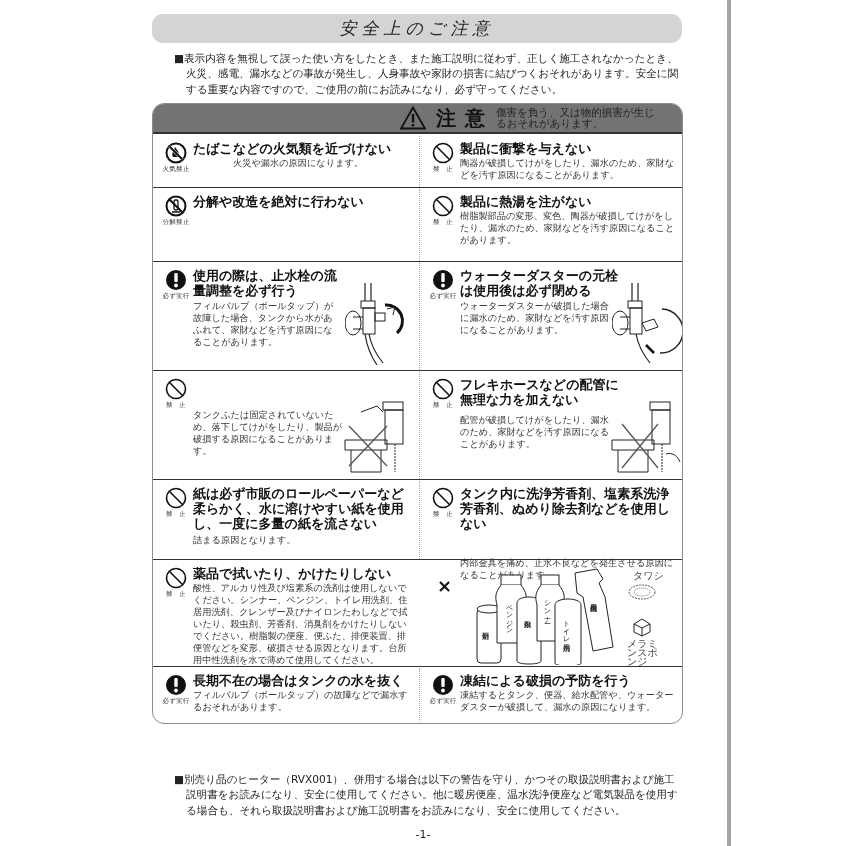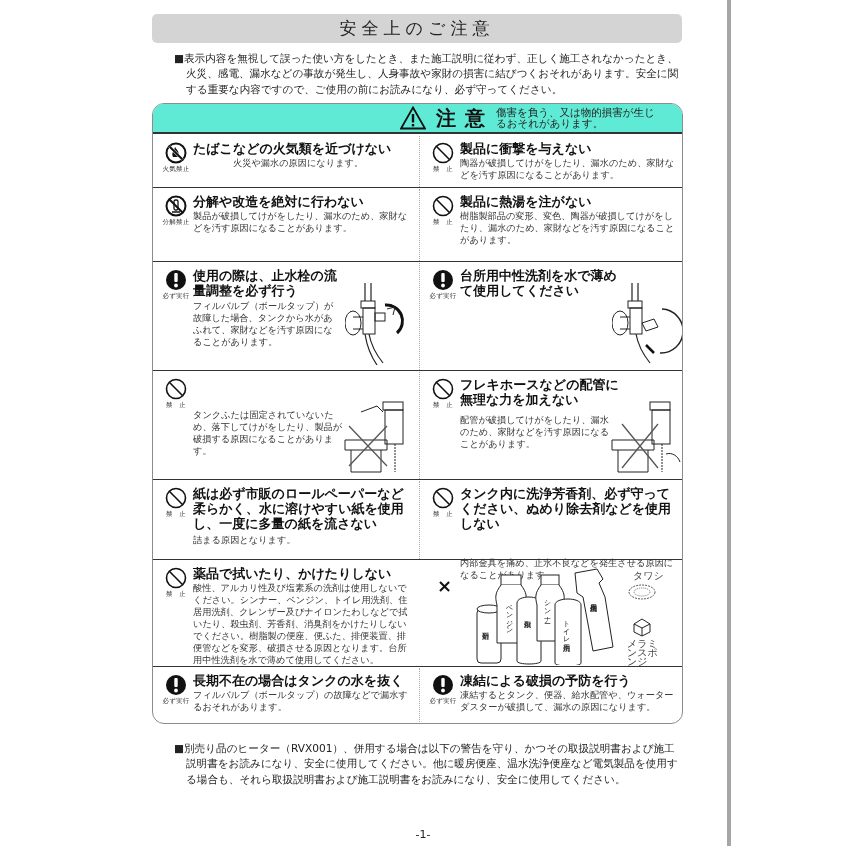--- a/index.html
+++ b/index.html
@@ -1,49 +1,49 @@
 <!DOCTYPE html>
 <html><head>
 <meta charset="utf-8">
 <style>
   * { box-sizing: border-box; margin: 0; padding: 0; }
   html, body { width: 846px; height: 846px; background: #ffffff; overflow: hidden; }
   body { position: relative; font-family: "DejaVu Sans", "Liberation Sans", sans-serif; color: #1a1a1a; }
 
   .right-rule { position: absolute; left: 727px; top: 0; width: 4px; height: 846px; background: #a6a6a6; }
 
-  .title-bar { position: absolute; left: 152px; top: 14px; width: 530px; height: 29px; background: #d4d4d4; border-radius: 5px; display: flex; align-items: center; justify-content: center; }
+  .title-bar { position: absolute; left: 152px; top: 14px; width: 530px; height: 29px; background: #d4d4d4; border-radius: 11px; display: flex; align-items: center; justify-content: center; font-style: italic; }
   .title-bar span { font-size: 17px; letter-spacing: 5px; color: #222; }
 
   .intro { position: absolute; left: 174px; top: 51px; width: 510px; font-size: 10.6px; line-height: 15.3px; color: #222; }
   .intro p { padding-left: 12px; text-indent: -12px; }
 
   .panel { position: absolute; left: 152px; top: 103px; width: 531px; height: 621px; border: 1px solid #8c8c8c; border-radius: 12px 12px 12px 12px; overflow: hidden; background: #fff; }
-  .panel-head { height: 30px; background: #5eead4; border-bottom: 2px solid #333; display: flex; align-items: center; justify-content: flex-end; padding-right: 26px; }
+  .panel-head { height: 30px; background: #737373; border-bottom: 2px solid #333; display: flex; align-items: center; justify-content: flex-end; padding-right: 26px; }
   .warn-tri { width: 26px; height: 24px; margin-right: 10px; }
   .head-title { font-size: 20px; font-weight: bold; color: #111; letter-spacing: 9px; margin-right: 2px; }
   .head-note { font-size: 10.5px; line-height: 11px; color: #222; width: 160px; }
 
   .row { position: absolute; left: 0; width: 531px; border-bottom: 1.5px solid #333; }
   .row.last { border-bottom: none; }
   .cell { position: absolute; top: 0; height: 100%; }
   .cell.left { left: 0; width: 265px; }
   .cell.right { left: 266px; width: 265px; border-left: 1px dotted #aaa; }
   .cell.full { left: 0; width: 531px; }
 
   .icon-wrap { position: absolute; left: 6px; top: 6px; width: 34px; text-align: center; }
   .icon-wrap svg { display: block; margin: 0 auto; }
   .icon-label { font-size: 6.5px; color: #333; margin-top: 1px; white-space: nowrap; letter-spacing: 0.2px; }
 
   .item-title { position: absolute; left: 40px; top: 5px; font-size: 13px; font-weight: bold; line-height: 15px; color: #111; }
   .item-body { position: absolute; left: 40px; font-size: 9.2px; line-height: 12px; color: #333; }
 
   .illus { position: absolute; }
 
-  .footer-note { position: absolute; left: 174px; top: 741px; width: 510px; font-size: 10.6px; line-height: 15.3px; color: #222; }
+  .footer-note { position: absolute; left: 174px; top: 772px; width: 510px; font-size: 10.6px; line-height: 15.3px; color: #222; }
   .footer-note p { padding-left: 12px; text-indent: -12px; }
   .page-num { position: absolute; left: 0; width: 846px; top: 828px; text-align: center; font-size: 11px; color: #222; }
 </style>
 </head>
 <body>
 
 <div class="right-rule"></div>
 
 <div class="title-bar">
   <span>安全上のご注意</span>
@@ -96,21 +96,20 @@
       <div class="icon-wrap">
         <svg width="22" height="22" viewBox="0 0 22 22">
           <circle cx="11" cy="11" r="9.5" fill="none" stroke="#111" stroke-width="2"></circle>
           <rect x="9" y="5" width="4" height="10" rx="1.5" fill="none" stroke="#111" stroke-width="1.3"></rect>
           <line x1="7" y1="17" x2="15" y2="17" stroke="#111" stroke-width="1.3"></line>
           <line x1="4.5" y1="4.5" x2="17.5" y2="17.5" stroke="#111" stroke-width="2"></line>
         </svg>
         <div class="icon-label">分解禁止</div>
       </div>
       <div class="item-title">分解や改造を絶対に行わない</div>
-      <div class="item-body" style="top:21px;width:218px;">製品が破損してけがをしたり、漏水のため、家財などを汚す原因になることがあります。</div>
     </div>
     <div class="cell right">
       <div class="icon-wrap">
         <svg width="22" height="22" viewBox="0 0 22 22">
           <circle cx="11" cy="11" r="9.5" fill="none" stroke="#111" stroke-width="1.6"></circle>
           <line x1="4.3" y1="4.3" x2="17.7" y2="17.7" stroke="#111" stroke-width="1.6"></line>
         </svg>
         <div class="icon-label">禁　止</div>
       </div>
       <div class="item-title">製品に熱湯を注がない</div>
@@ -147,21 +146,22 @@
     </div>
     <div class="cell right">
       <div class="icon-wrap">
         <svg width="22" height="22" viewBox="0 0 22 22">
           <circle cx="11" cy="11" r="10" fill="#111"></circle>
           <rect x="9.3" y="4" width="3.4" height="9" rx="1" fill="#fff"></rect>
           <circle cx="11" cy="16.5" r="1.9" fill="#fff"></circle>
         </svg>
         <div class="icon-label">必ず実行</div>
       </div>
-      <div class="item-title" style="width:160px;">台所用中性洗剤を水で薄めて使用してください</div>
+      <div class="item-title" style="width:160px;">ウォーターダスターの元栓は使用後は必ず閉める</div>
+      <div class="item-body" style="top:37px;width:152px;">ウォーターダスターが破損した場合に漏水のため、家財などを汚す原因になることがあります。</div>
       <svg class="illus" style="left:192px;top:20px;" width="70" height="82" viewBox="0 0 70 82">
         <line x1="20" y1="0" x2="20" y2="18" stroke="#222" stroke-width="1.2"></line>
         <line x1="26" y1="0" x2="26" y2="18" stroke="#222" stroke-width="1.2"></line>
         <rect x="16" y="18" width="14" height="7" fill="none" stroke="#222"></rect>
         <rect x="18" y="25" width="12" height="26" fill="none" stroke="#222"></rect>
         <ellipse cx="8" cy="40" rx="8" ry="12" fill="none" stroke="#222"></ellipse>
         <line x1="8" y1="34" x2="18" y2="34" stroke="#222"></line>
         <line x1="8" y1="46" x2="18" y2="46" stroke="#222"></line>
         <path d="M30 40 l12 -4 l4 8 l-12 4 z" fill="none" stroke="#222"></path>
         <path d="M50 26 A18 18 0 0 1 48 70" fill="none" stroke="#222" stroke-width="1.5"></path>
@@ -228,21 +228,21 @@
       <div class="item-body" style="top:53px;width:218px;">詰まる原因となります。</div>
     </div>
     <div class="cell right">
       <div class="icon-wrap">
         <svg width="22" height="22" viewBox="0 0 22 22">
           <circle cx="11" cy="11" r="9.5" fill="none" stroke="#111" stroke-width="1.6"></circle>
           <line x1="4.3" y1="4.3" x2="17.7" y2="17.7" stroke="#111" stroke-width="1.6"></line>
         </svg>
         <div class="icon-label">禁　止</div>
       </div>
-      <div class="item-title" style="width:222px;">タンク内に洗浄芳香剤、必ず守ってください、ぬめり除去剤などを使用しない</div>
+      <div class="item-title" style="width:222px;">タンク内に洗浄芳香剤、塩素系洗浄芳香剤、ぬめり除去剤などを使用しない</div>
       <div class="item-body" style="top:40px;width:218px;margin-top:36px;">内部金具を痛め、止水不良などを発生させる原因になることがあります。</div>
     </div>
   </div>
 
   <div class="row" style="top:457px;height:106px;">
     <div class="cell full">
       <div class="icon-wrap">
         <svg width="22" height="22" viewBox="0 0 22 22">
           <circle cx="11" cy="11" r="9.5" fill="none" stroke="#111" stroke-width="1.6"></circle>
           <line x1="4.3" y1="4.3" x2="17.7" y2="17.7" stroke="#111" stroke-width="1.6"></line>

